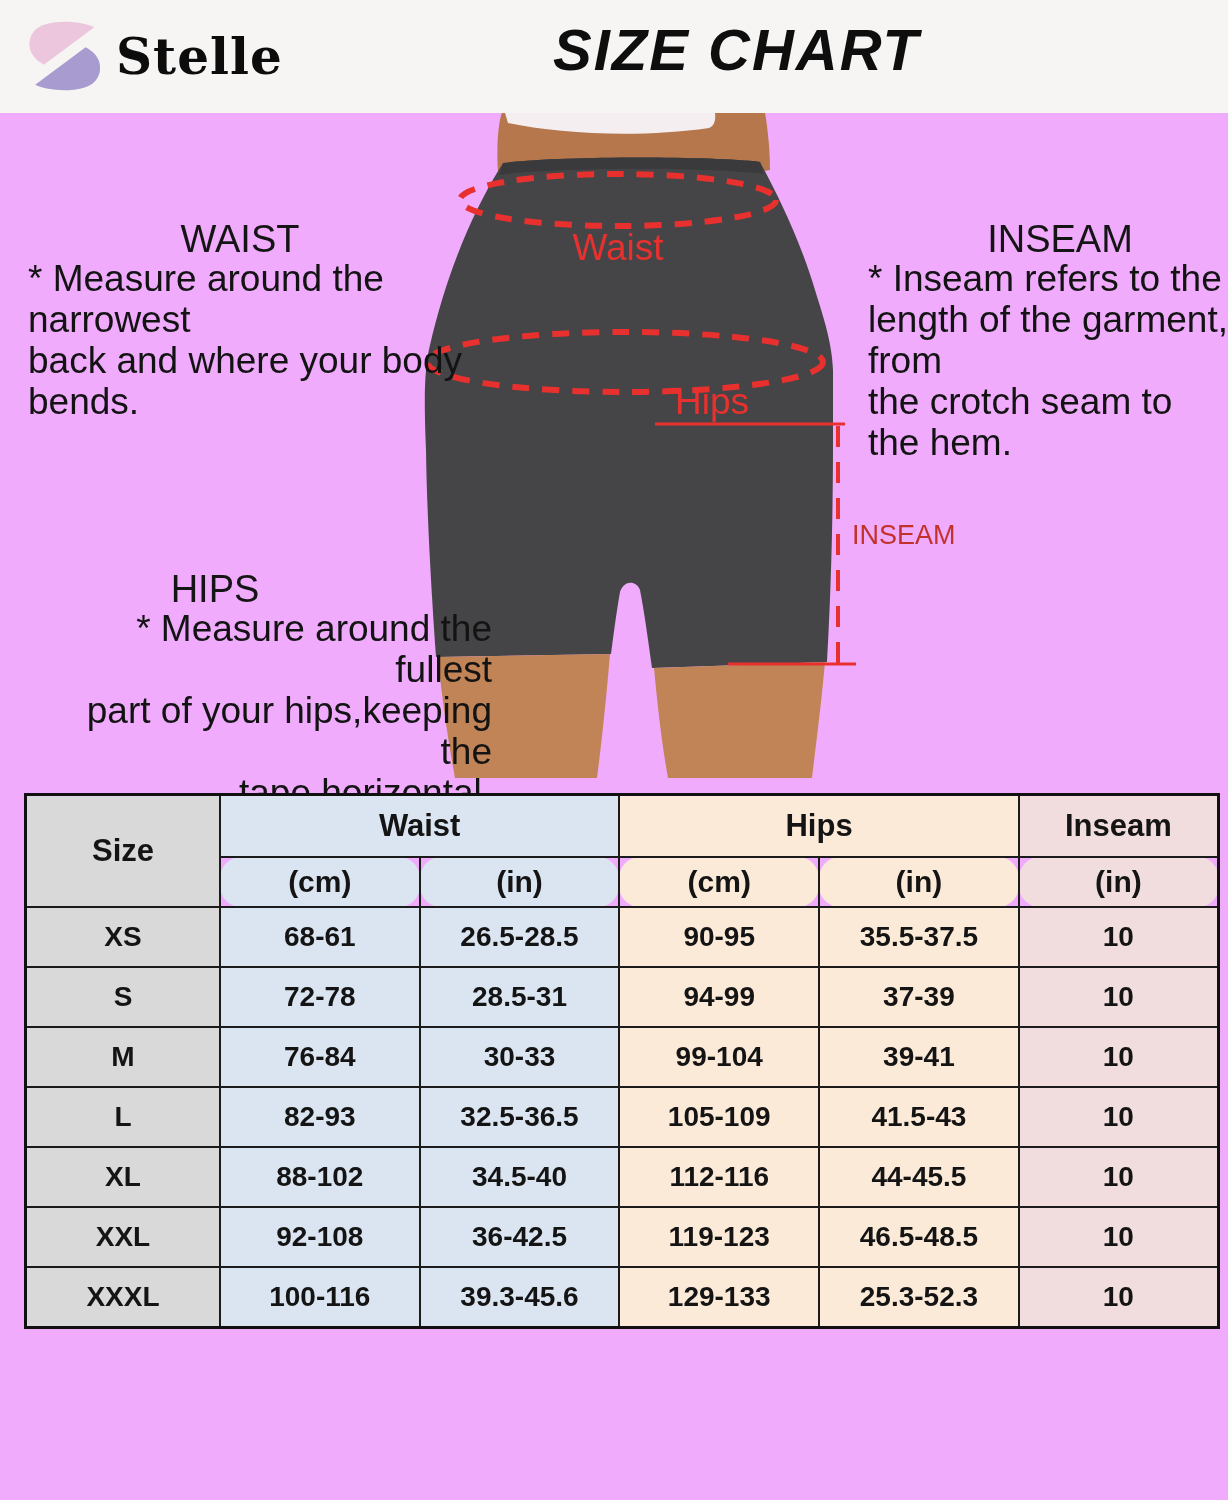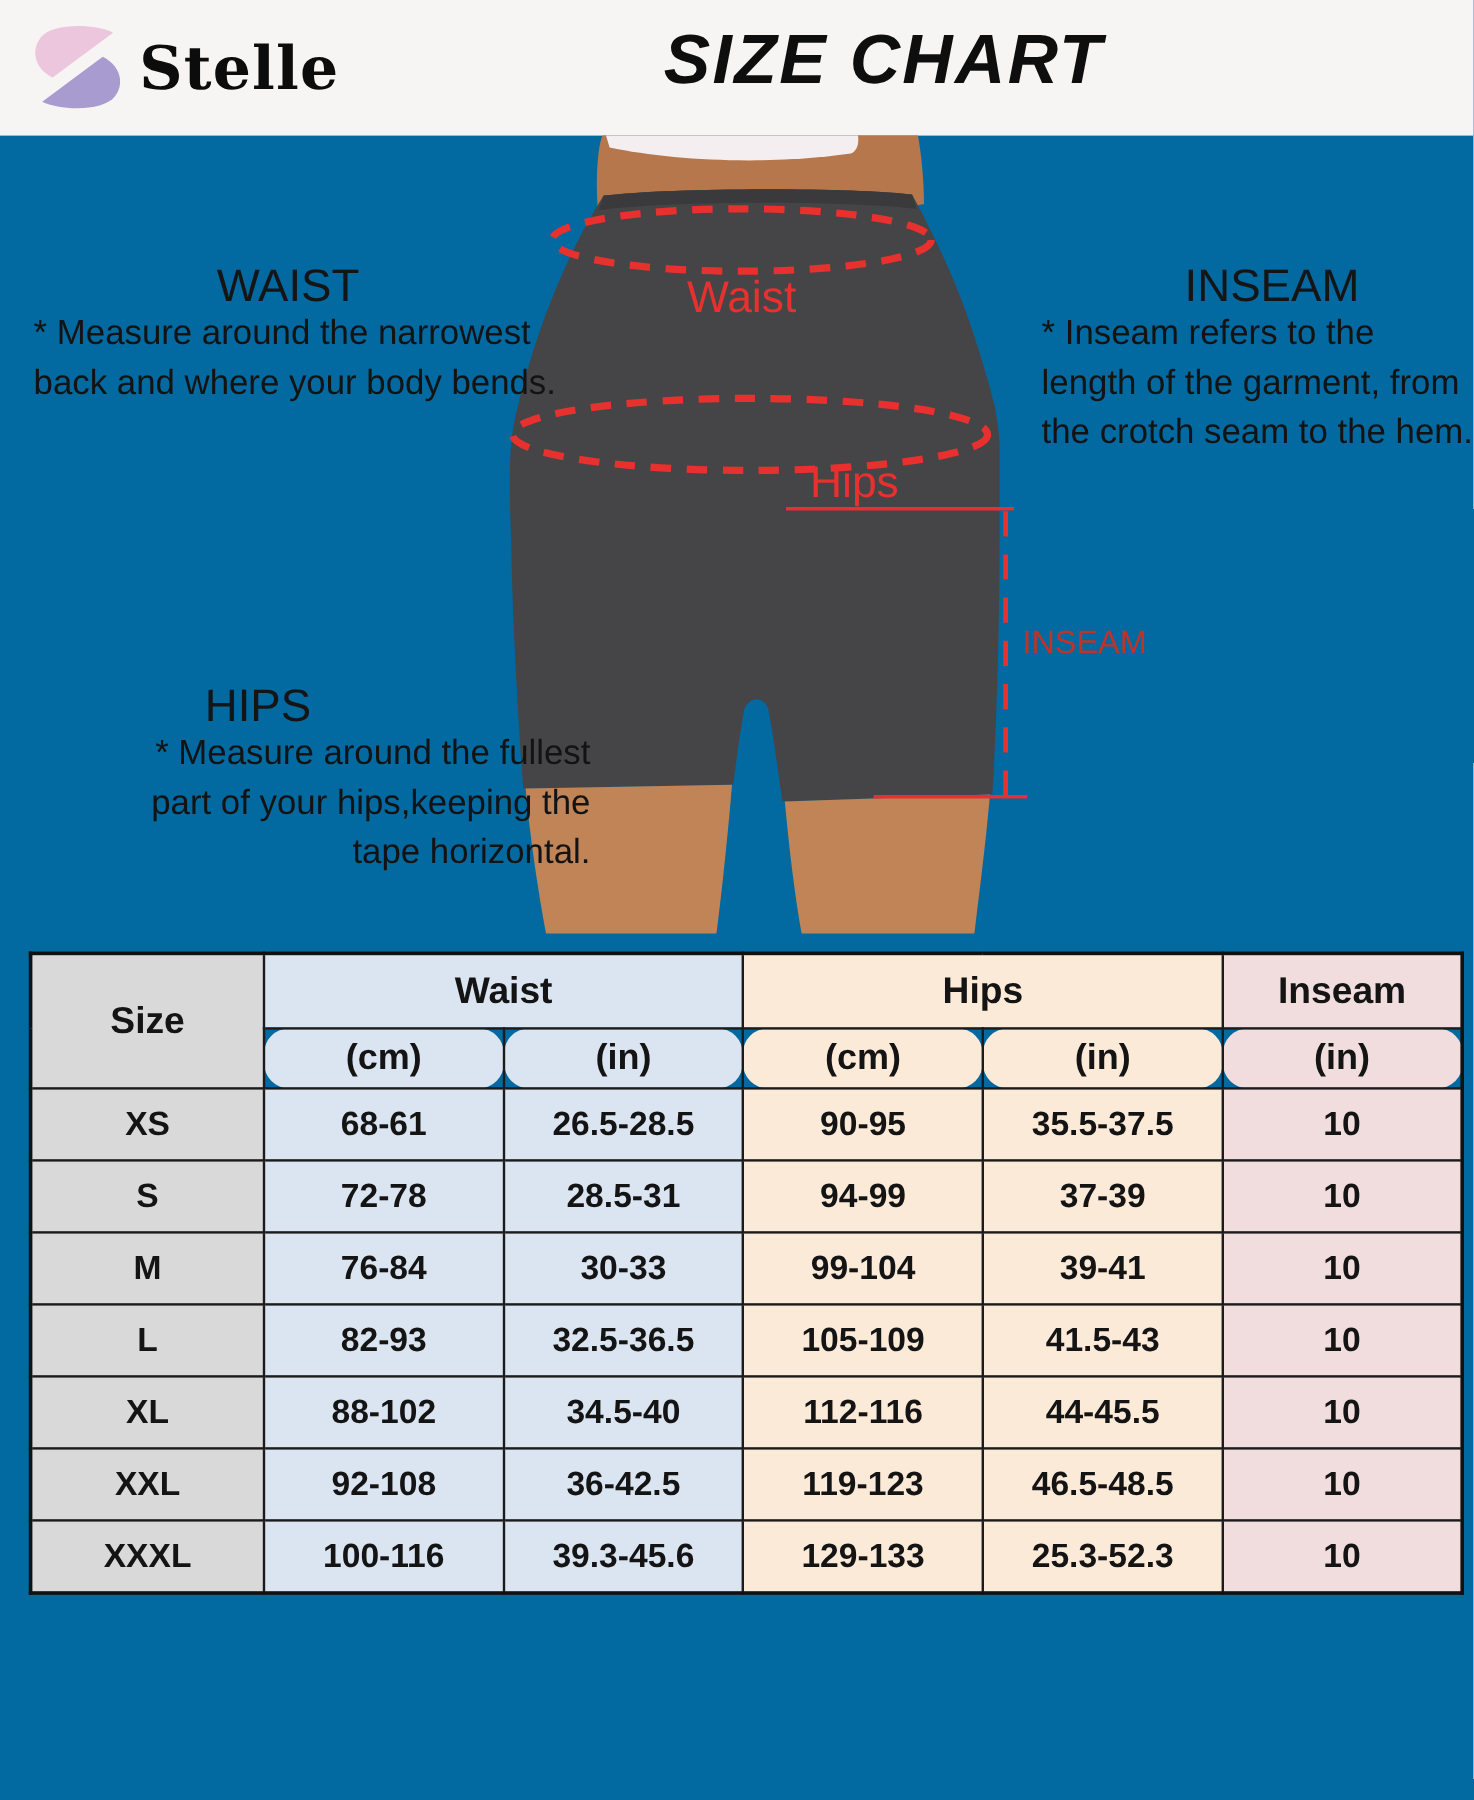--- a/index.html
+++ b/index.html
@@ -1,29 +1,29 @@
 <!DOCTYPE html>
 <html><head>
 <meta charset="utf-8">
 <style>
   html,body{margin:0;padding:0;background:#ffffff;}
   .page{
-    position:relative;width:1228px;height:1500px;background:#0369a1;overflow:hidden;
+    position:relative;width:1228px;height:1500px;background:#f0abfc;overflow:hidden;
     font-family:"Liberation Sans",sans-serif;color:#111;
   }
   
   .topbar{position:absolute;left:0;top:0;width:1228px;height:113px;background:#f6f5f3;}
   .logo{position:absolute;left:28px;top:18px;display:flex;align-items:center;gap:16px;}
   .logo-mark{width:72px;height:76px;}
   .logo-text{font-family:"DejaVu Serif","Liberation Serif",serif;font-weight:700;font-size:50px;letter-spacing:1px;color:#0c0c0c;}
   .title{position:absolute;left:360px;top:16px;width:560px;text-align:right;
     font-size:58px;font-weight:700;font-style:italic;letter-spacing:2px;color:#0e0e0e;}
   
   .note-h{font-size:38px;font-weight:500;color:#151515;text-align:center;}
-  .note-line{font-size:29px;line-height:41px;color:#131313;}
+  .note-line{font-size:37px;line-height:41px;color:#131313;}
   .note-waist-h{position:absolute;left:30px;top:218px;width:420px;}
   .note-waist-p{position:absolute;left:28px;top:258px;width:460px;}
   .note-hips-h{position:absolute;left:30px;top:568px;width:370px;}
   .note-hips-p{position:absolute;left:52px;top:608px;width:440px;text-align:right;}
   .note-inseam-h{position:absolute;left:900px;top:218px;width:320px;}
   .note-inseam-p{position:absolute;left:868px;top:258px;width:360px;}
   
   .figure{position:absolute;left:375px;top:112px;width:600px;height:680px;}
   
   table.size-table{

